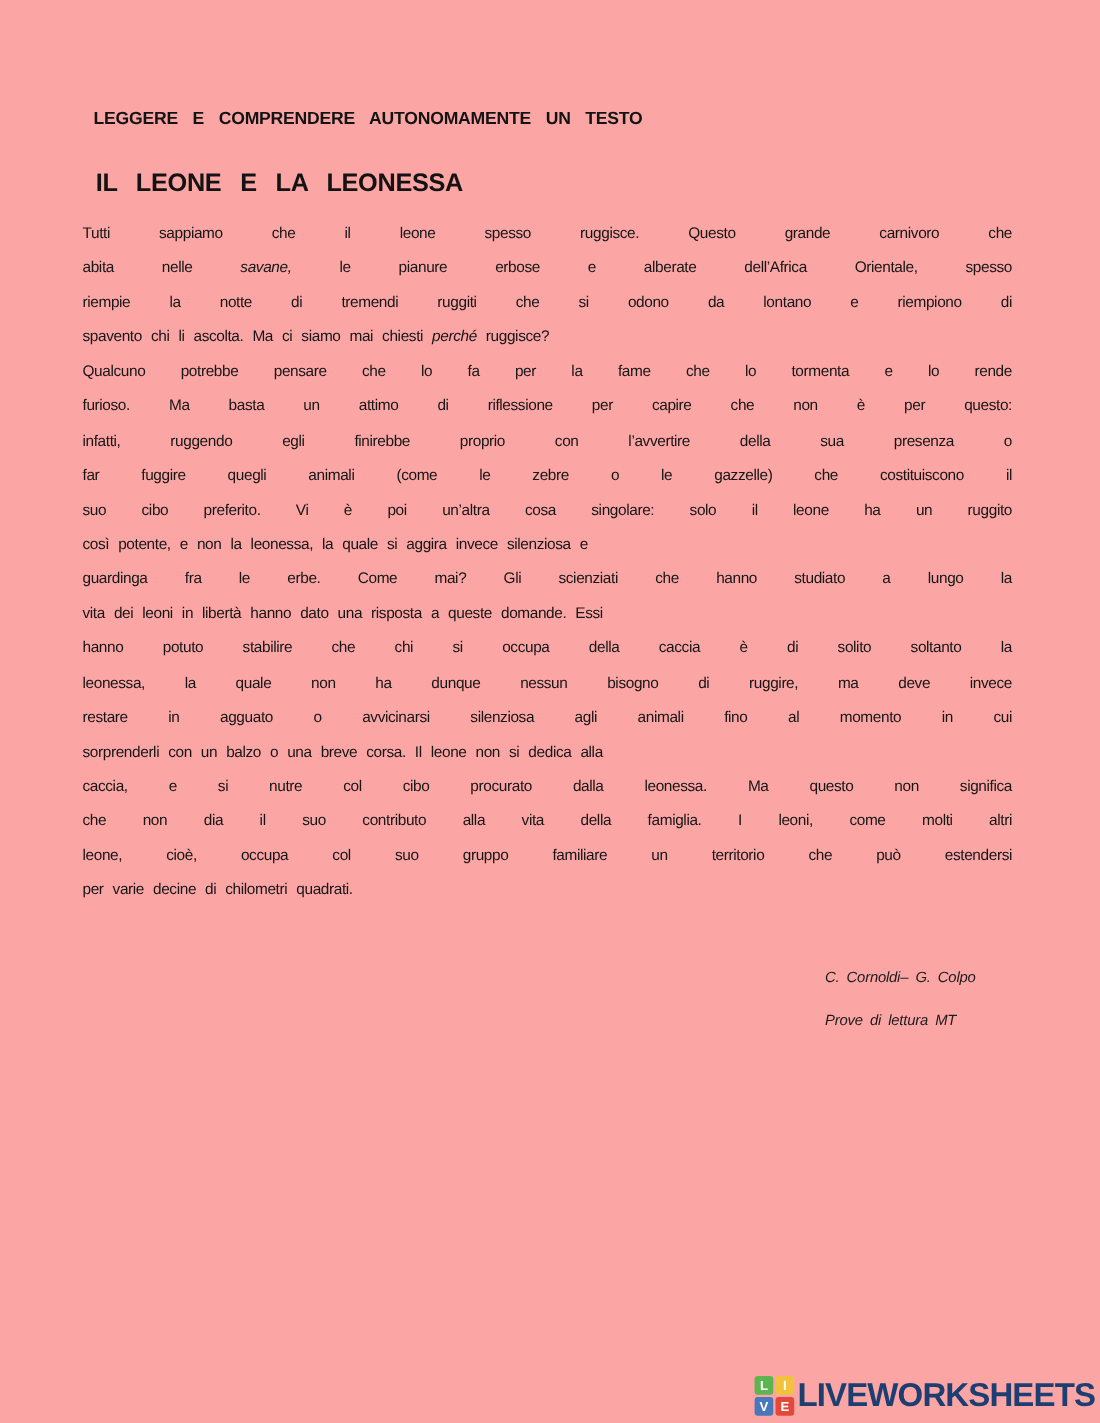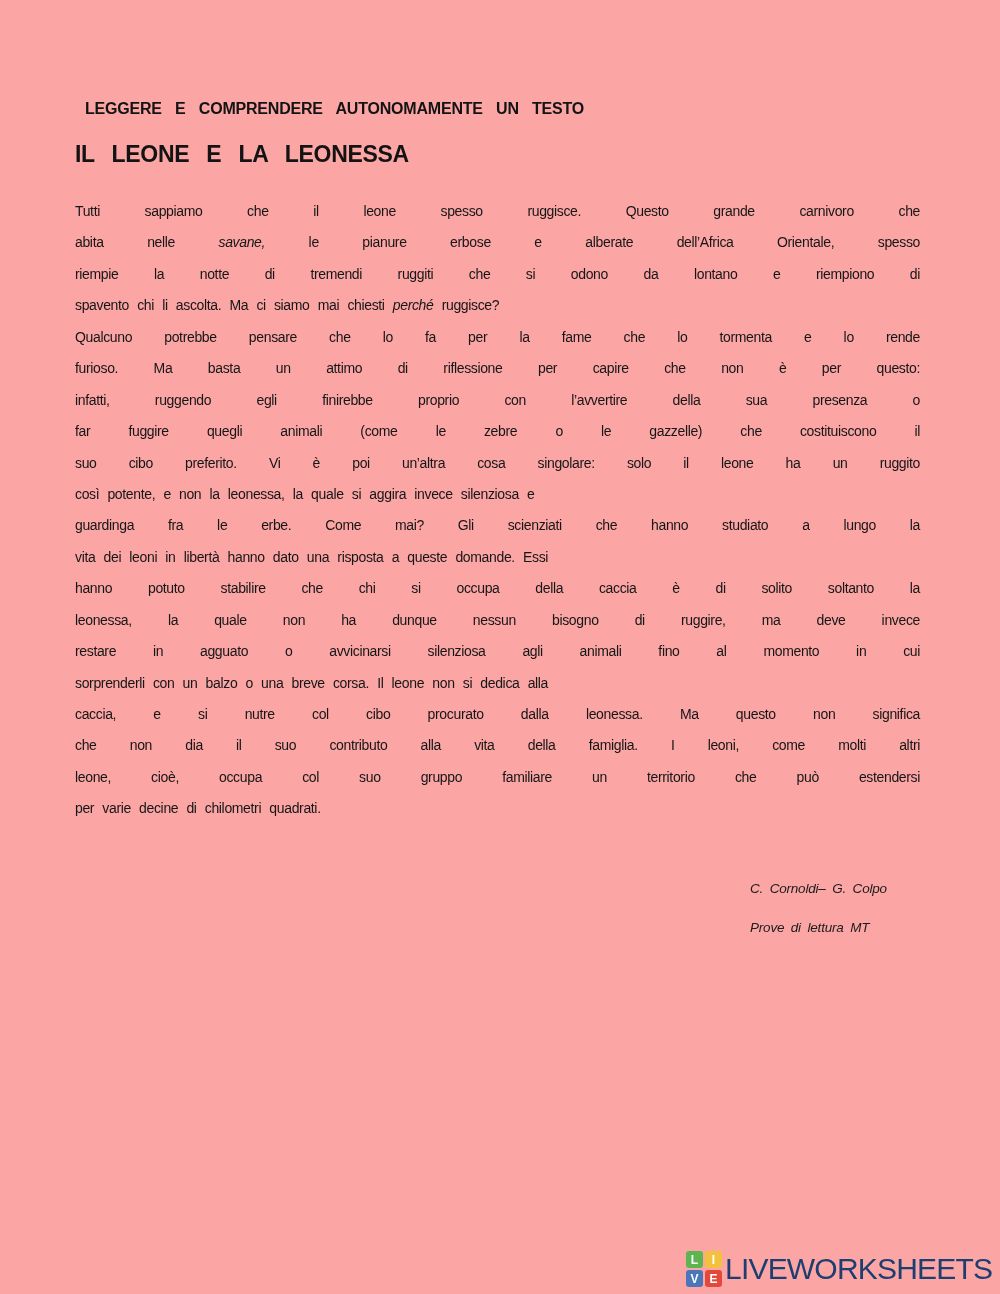--- a/index.html
+++ b/index.html
@@ -25,21 +25,21 @@
     font-weight: 700;
     letter-spacing: -0.2px;
     word-spacing: 9px;
     color: #131313;
     white-space: nowrap;
   }
   .page-title {
     position: absolute;
     left: 75px;
     top: 141px;
-    margin: 0;
+    margin: 12px;
     font-size: 23px;
     font-weight: 700;
     letter-spacing: -0.3px;
     word-spacing: 11px;
     color: #131313;
     white-space: nowrap;
   }
   .passage {
     position: absolute;
     left: 75px;
@@ -102,21 +102,21 @@
     color: #ffffff;
     font-size: 12px;
     font-weight: 700;
     display: flex;
     align-items: center;
     justify-content: center;
     line-height: 1;
   }
   .wordmark {
     font-size: 30px;
-    font-weight: 400;
+    font-weight: 700;
     letter-spacing: -0.8px;
     white-space: nowrap;
   }
 </style>
 </head>
 <body>
 
 <div class="page">
 
   <div class="section-heading">LEGGERE E COMPRENDERE AUTONOMAMENTE UN TESTO</div>

